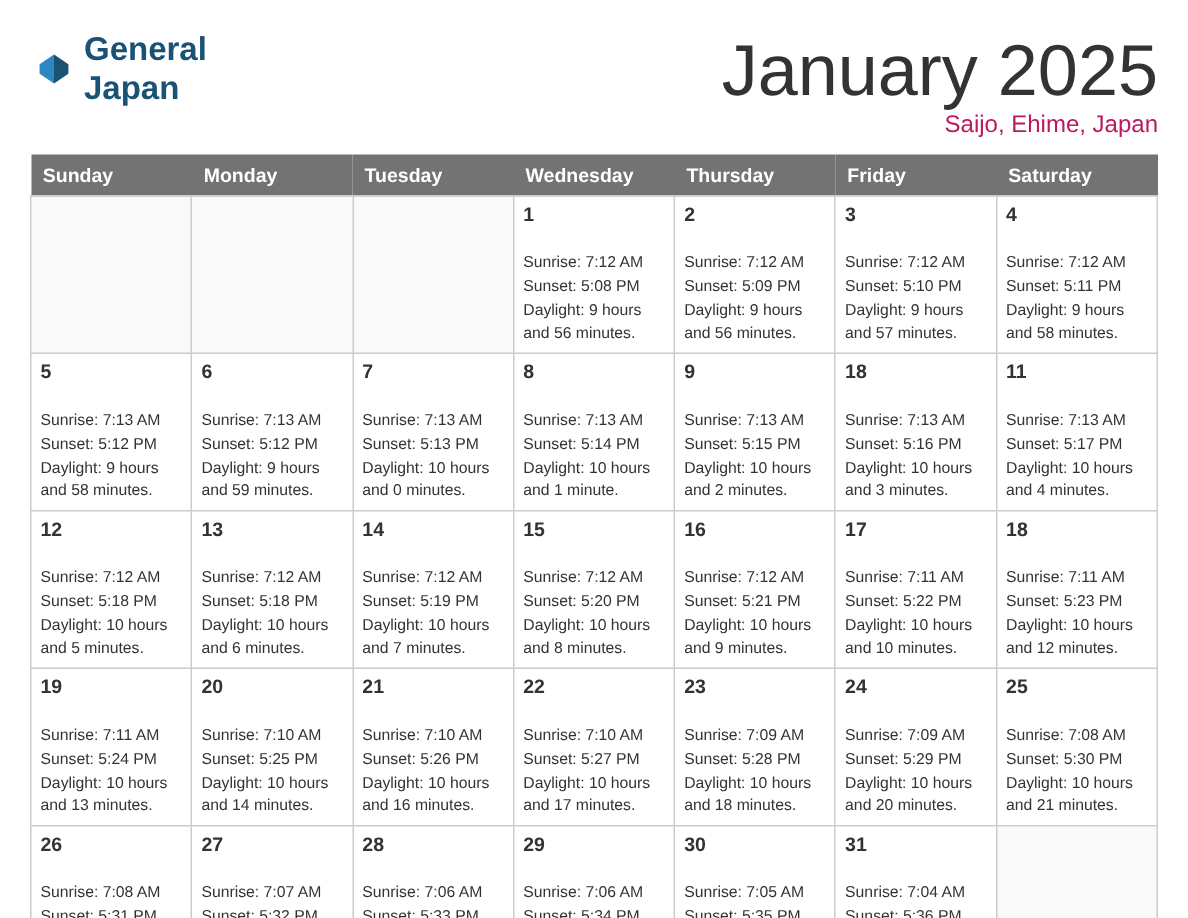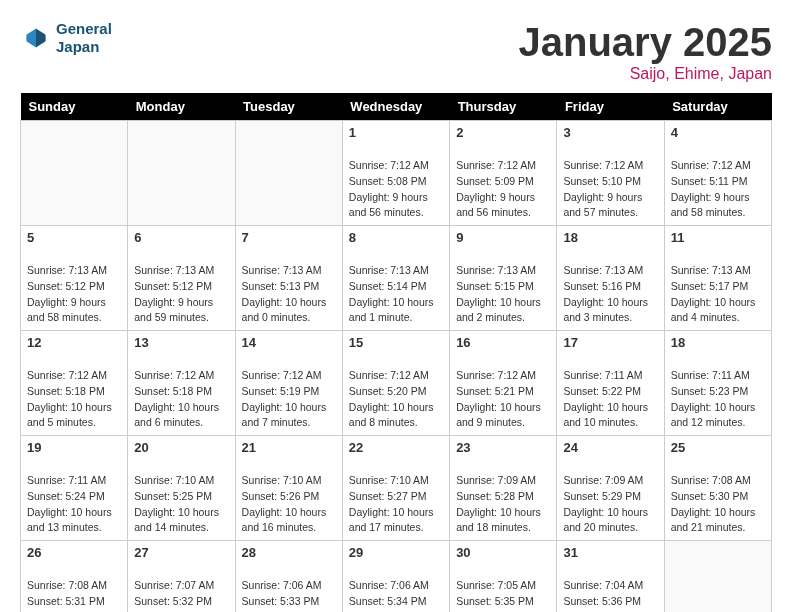--- a/index.html
+++ b/index.html
@@ -14,49 +14,49 @@
       display: flex;
       justify-content: space-between;
       align-items: flex-start;
       margin-bottom: 10px;
     }
     .logo {
       display: flex;
       align-items: center;
     }
     .logo-text {
-      font-size: 15px;
+      font-size: 22px;
       font-weight: bold;
       color: #1a5276;
       line-height: 1.2;
     }
     .logo-icon {
       width: 32px;
       height: 32px;
       margin-right: 4px;
     }
     .title-area {
       text-align: right;
     }
     .calendar-title {
-      font-size: 40px;
-      font-weight: bold;
+      font-size: 48px;
+      font-weight: normal;
       color: #333;
     }
     .calendar-subtitle {
       font-size: 16px;
       color: #be185d;
     }
     table {
       width: 100%;
       border-collapse: collapse;
       table-layout: fixed;
     }
     th {
-      background-color: #000000;
+      background-color: #737373;
       color: #fff;
       text-align: left;
       padding: 6px 8px;
       font-size: 13px;
       font-weight: bold;
     }
     td {
       border: 1px solid #ccc;
       vertical-align: top;
       padding: 4px 6px;

